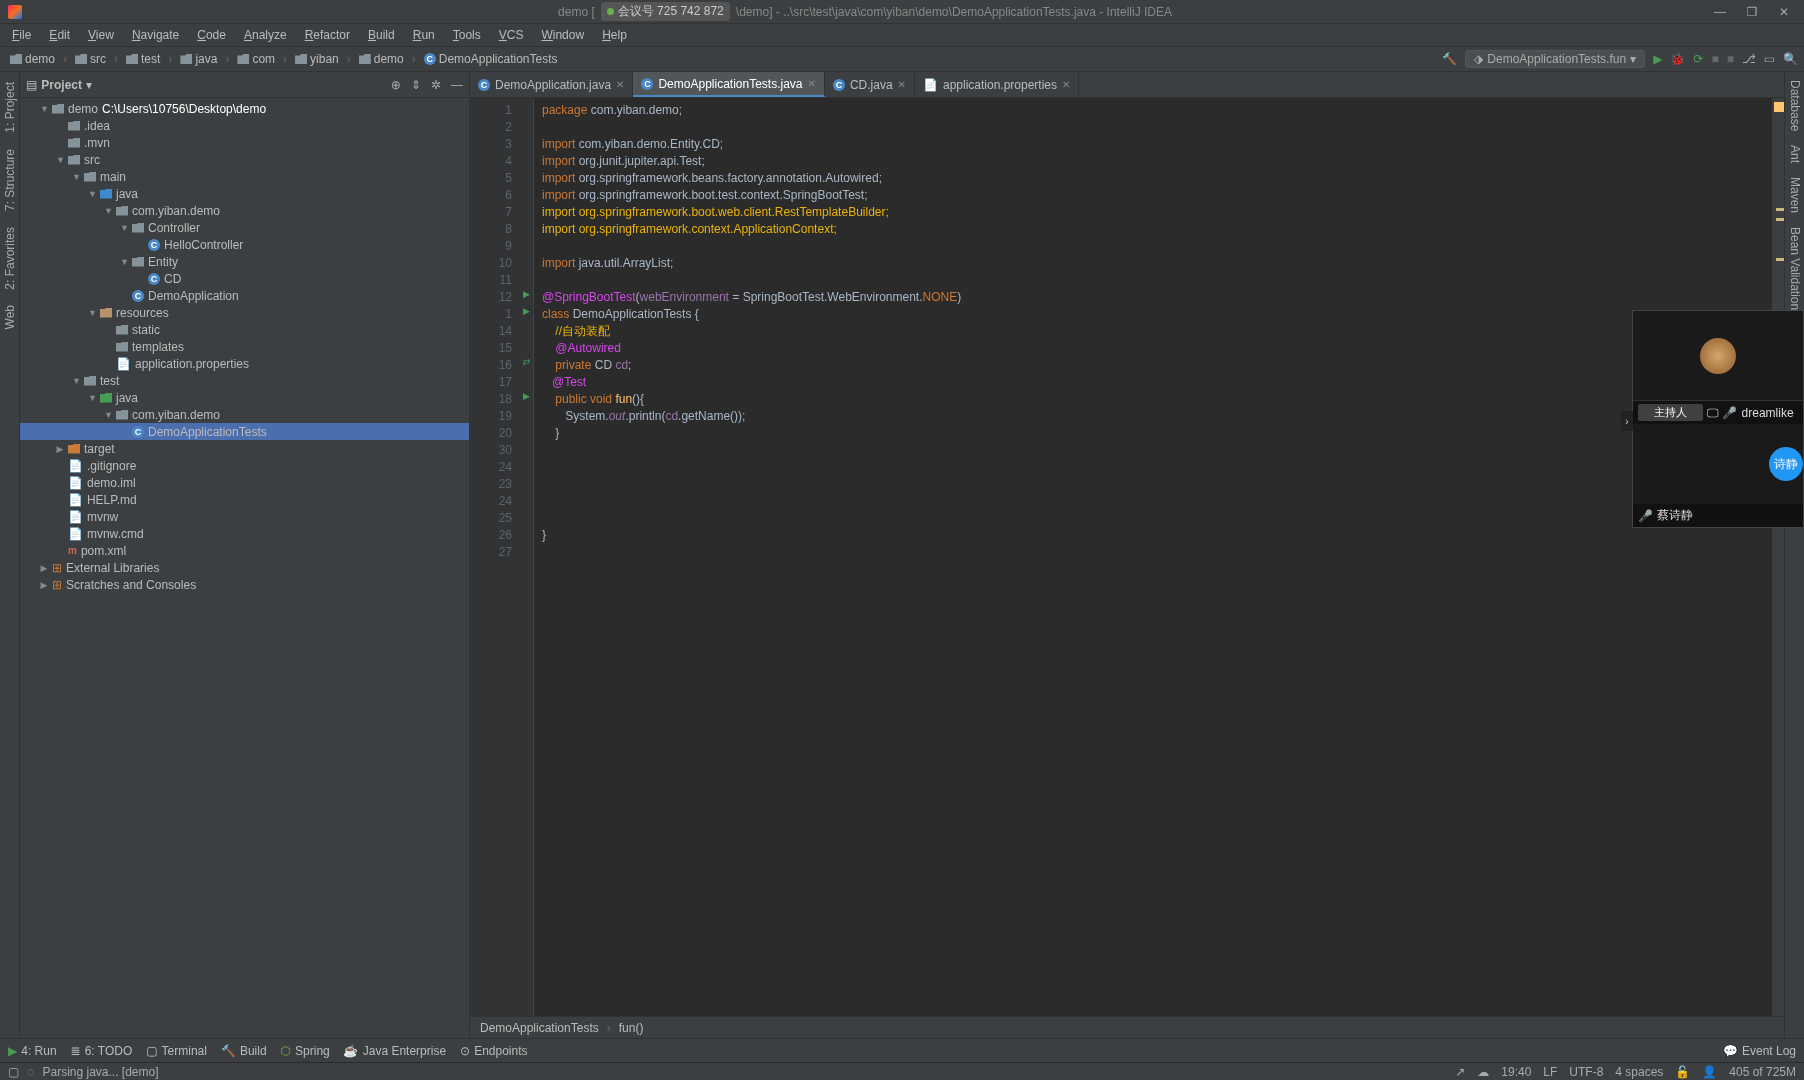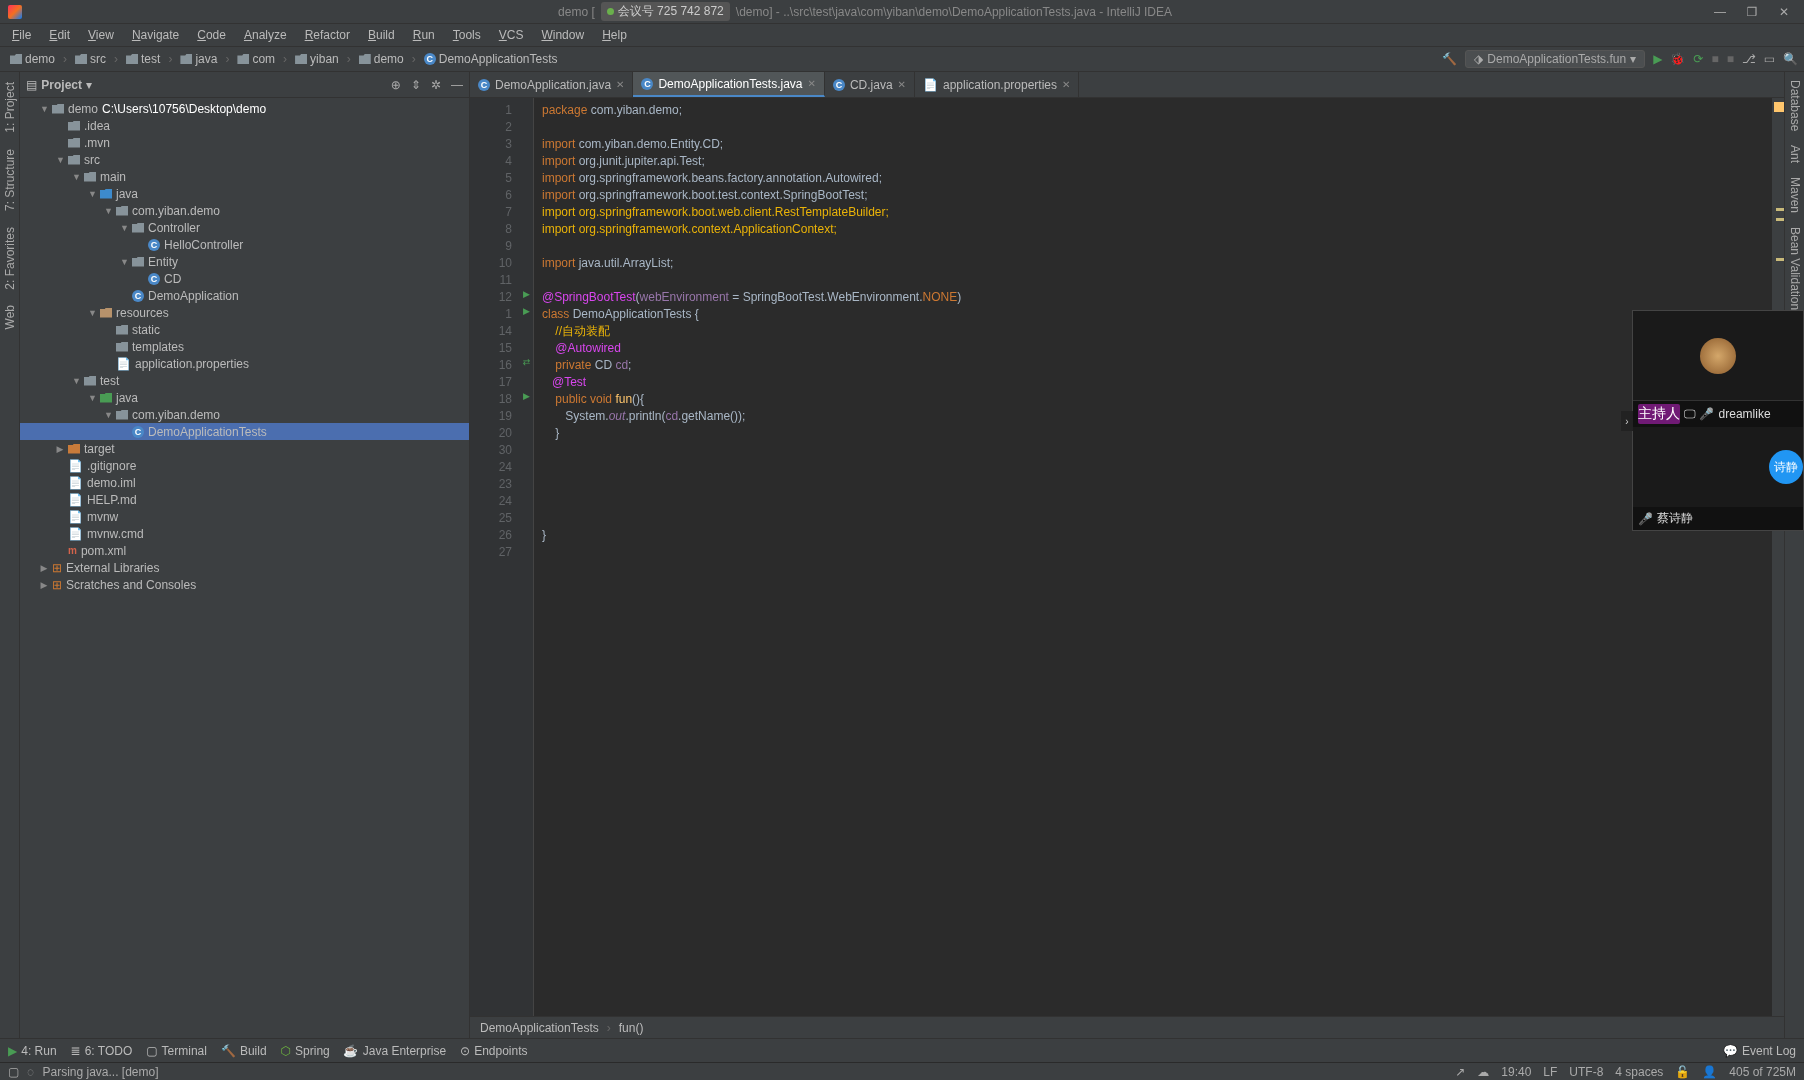--- a/index.html
+++ b/index.html
@@ -62,21 +62,21 @@
 .right-rail{width:20px;background:#3c3f41;border-left:1px solid #323232;display:flex;flex-direction:column;align-items:center;gap:6px;padding-top:4px}
 .bottom-tools{height:24px;background:#3c3f41;border-top:1px solid #323232;display:flex;align-items:center;justify-content:space-between;padding:0 8px}
 .bt-l{display:flex;gap:14px}
 .bt-item{display:flex;align-items:center;gap:4px;color:#bbb}
 .status{height:18px;background:#3c3f41;border-top:1px solid #2a2a2a;display:flex;align-items:center;justify-content:space-between;padding:0 8px;color:#aaa;font-size:11px}
 .st-r{display:flex;gap:12px}
 .overlay{position:absolute;right:0;top:310px;width:172px;background:#1a1a1a;border:1px solid #444}
 .ov-pane{height:90px;display:flex;align-items:center;justify-content:center;border-bottom:1px solid #333;position:relative}
 .ov-av{width:36px;height:36px;border-radius:50%;background:radial-gradient(circle,#d4a76a,#8b5a2b)}
 .ov-bar{display:flex;align-items:center;background:#111;padding:3px 5px;font-size:11px;color:#ddd;gap:4px}
-.ov-badge{background:#701a75;color:#fff;padding:1px 0;border-radius:2px;font-size:14px}
+.ov-badge{background:#404040;color:#fff;padding:1px 16px;border-radius:2px;font-size:11px}
 .ov-pane2{height:80px;display:flex;align-items:center;justify-content:flex-end}
 .ov-av2{width:34px;height:34px;border-radius:50%;background:#2196f3;display:flex;align-items:center;justify-content:center;color:#fff;font-size:11px}
 .ov-arrow{position:absolute;left:-12px;top:100px;background:#222;color:#ccc;width:12px;height:20px;display:flex;align-items:center;justify-content:center;font-size:10px}
 </style>
 </head>
 <body>
 
 <div class="top-title">
  <div class="title-left">
       <span class="logo"></span>

